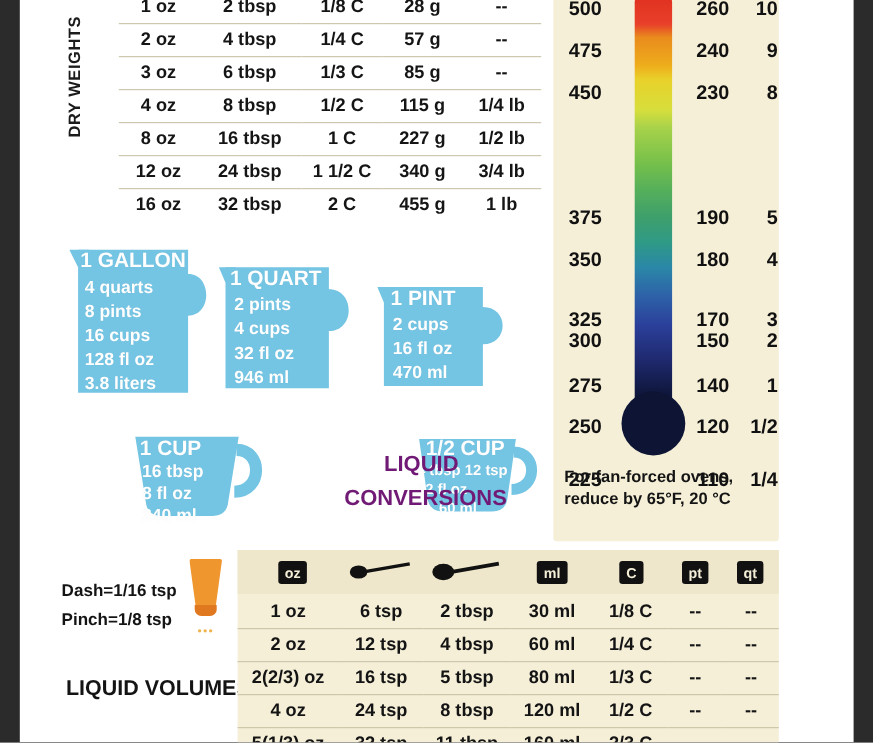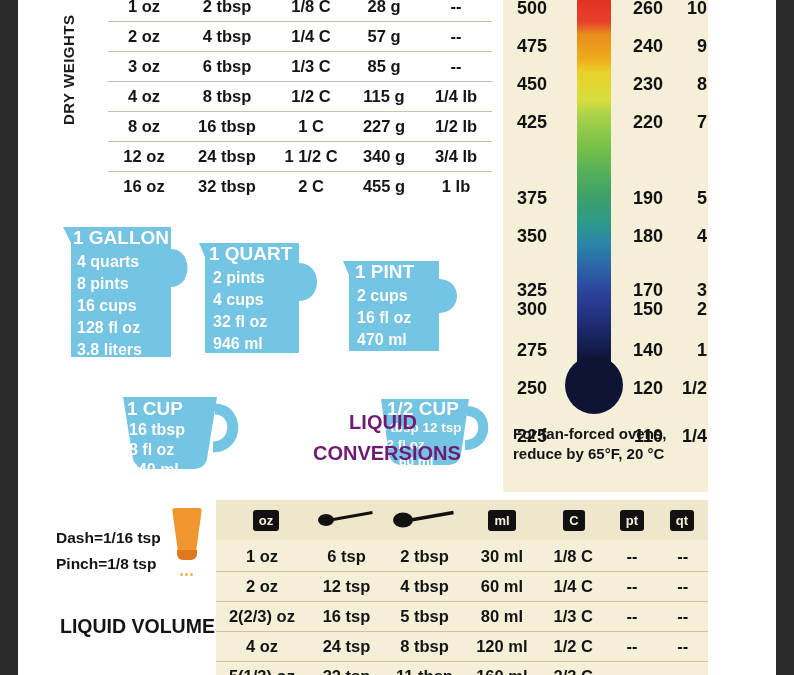--- a/index.html
+++ b/index.html
@@ -397,25 +397,20 @@
     </div>
     <div class="thermo-row" style="top:30px;">
       <span class="tF">475</span>
       <span class="tC">240</span>
       <span class="tG">9</span>
     </div>
     <div class="thermo-row" style="top:68px;">
       <span class="tF">450</span>
       <span class="tC">230</span>
       <span class="tG">8</span>
-    </div>
-    <div class="thermo-row" style="top:106px;">
-      <span class="tF">425</span>
-      <span class="tC">220</span>
-      <span class="tG">7</span>
     </div>
     <div class="thermo-row" style="top:182px;padding-left:12px;">
       <span class="tF">375</span>
       <span class="tC">190</span>
       <span class="tG">5</span>
     </div>
     <div class="thermo-row" style="top:220px;">
       <span class="tF">350</span>
       <span class="tC">180</span>
       <span class="tG">4</span>

